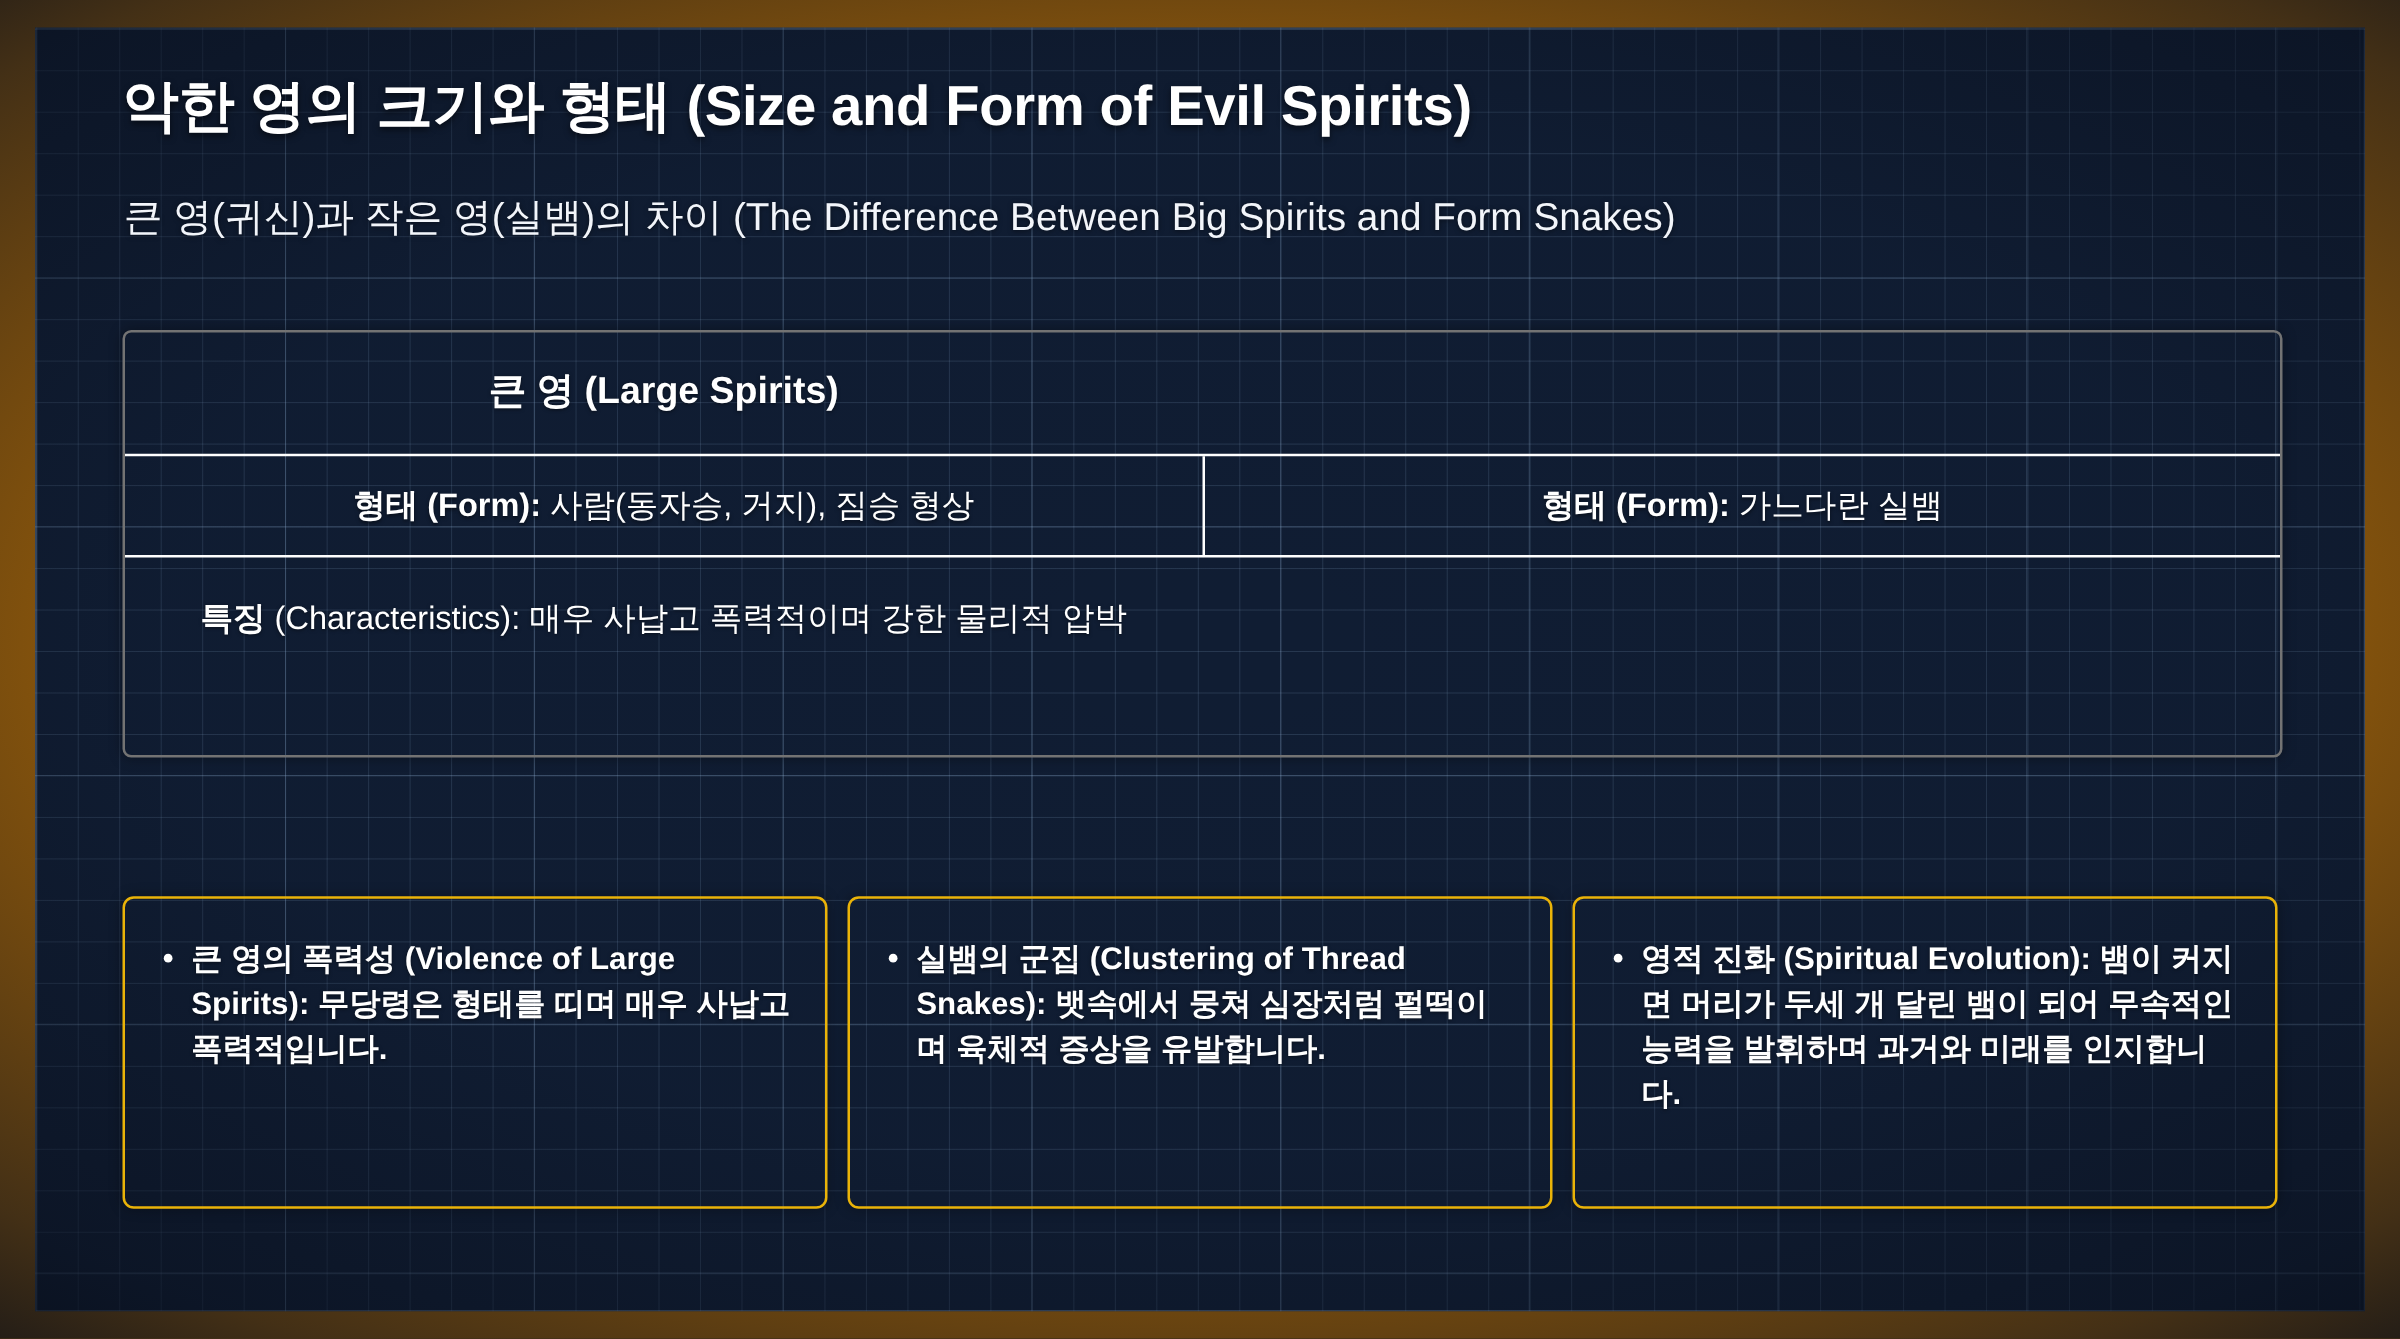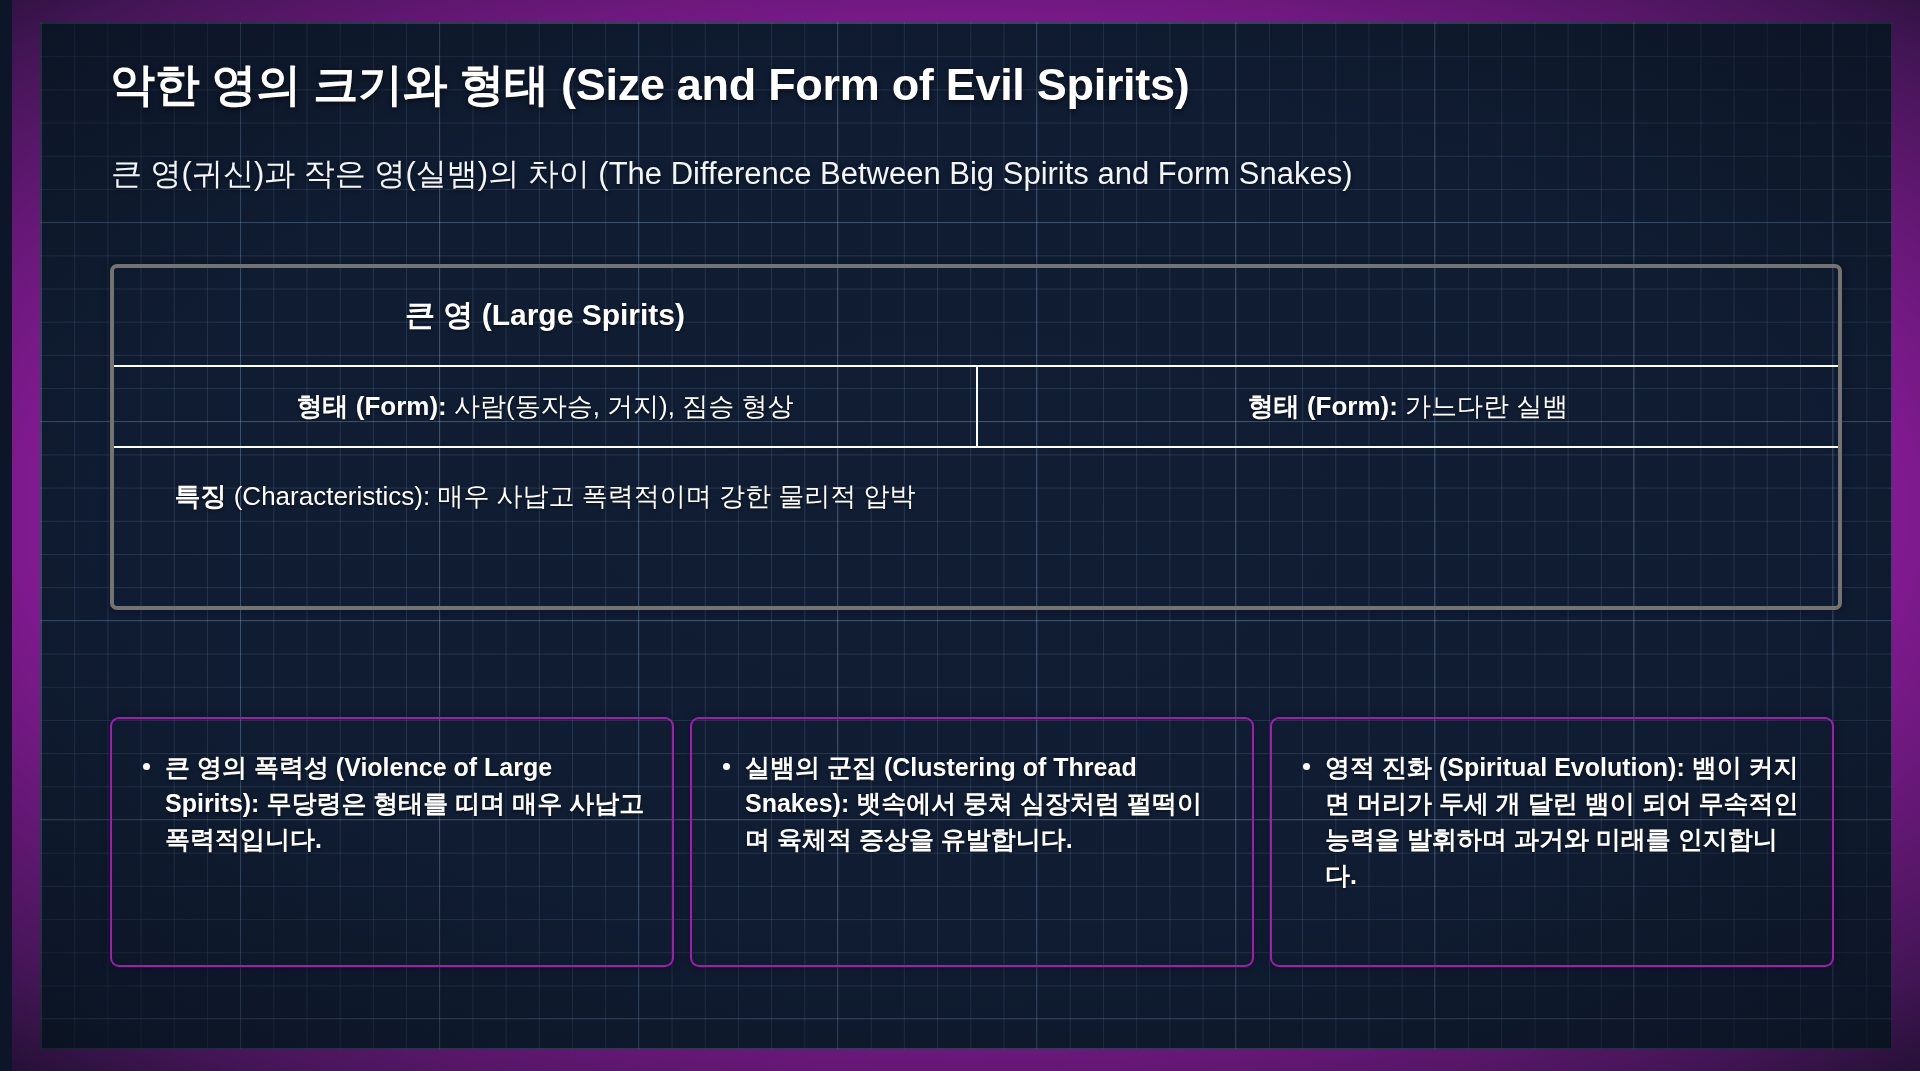--- a/index.html
+++ b/index.html
@@ -14,22 +14,21 @@
     overflow: hidden;
     font-family: "Liberation Sans", "DejaVu Sans", sans-serif;
     color: #ffffff;
     position: relative;
   }
 
   
   #slide {
     position: absolute;
     inset: 0;
-    background: #a21caf;
-    margin-left: 12px;
+    background: #a16207;
   }
   #grid-area {
     position: absolute;
     left: 28px;
     top: 22px;
     right: 28px;
     bottom: 22px;
     border: 1px solid rgba(150,180,215,0.38);
     background-color: #101d33;
     background-image:
@@ -86,21 +85,21 @@
     text-shadow: 0 1px 4px rgba(0,0,0,0.5);
     white-space: nowrap;
   }
 
   
   .cmp-table {
     position: absolute;
     left: 98px;
     top: 264px;
     width: 1724px;
-    border: 4px solid #737373;
+    border: 2px solid #737373;
     border-radius: 7px;
     overflow: hidden;
     box-shadow: 0 0 10px rgba(0,0,0,0.35);
   }
   .cmp-row {
     display: flex;
   }
   .cmp-row + .cmp-row {
     border-top: 2px solid #ffffff;
     text-align: center;
@@ -136,21 +135,21 @@
     left: 98px;
     top: 717px;
     width: 1724px;
     display: flex;
     gap: 16px;
   }
   .card {
     flex: 1 1 0;
     box-sizing: border-box;
     min-height: 250px;
-    border: 2px solid #a21caf;
+    border: 2px solid #eab308;
     border-radius: 9px;
     padding: 30px 26px 26px 26px;
     box-shadow: 0 0 10px rgba(0,0,0,0.32);
   }
   .card-li {
     position: relative;
     padding-left: 27px;
     font-size: 25px;
     line-height: 1.44;
     color: #ffffff;

